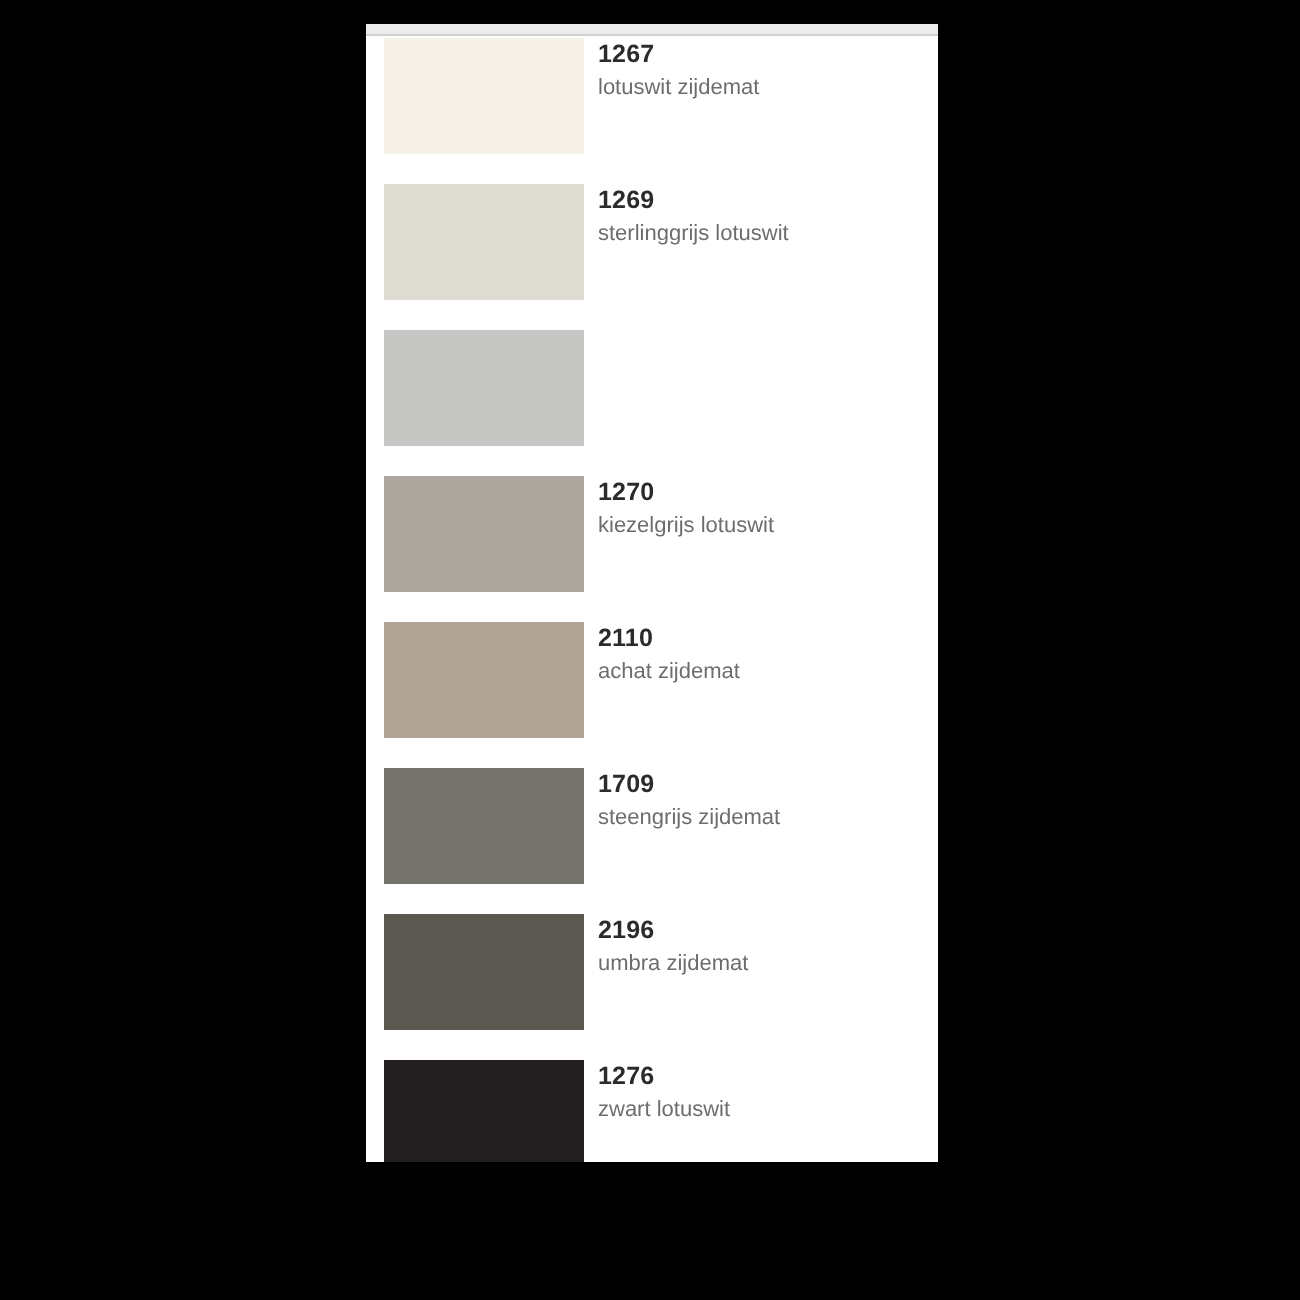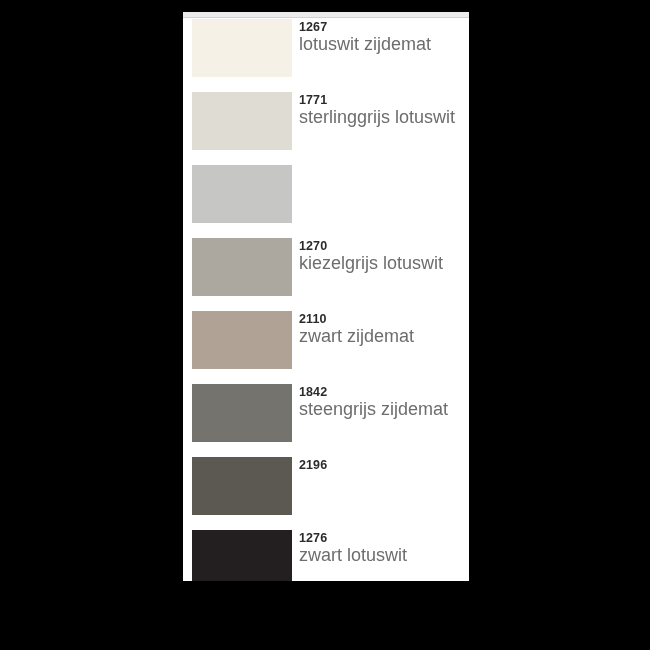--- a/index.html
+++ b/index.html
@@ -79,21 +79,21 @@
 
   .swatch-code {
     font-size: 12.5px;
     font-weight: bold;
     color: #2b2b2b;
     line-height: 15px;
     letter-spacing: 0.1px;
   }
 
   .swatch-name {
-    font-size: 18px;
+    font-size: 11px;
     font-weight: normal;
     color: #6d6d6d;
     line-height: 17px;
     margin-top: 1px;
     white-space: nowrap;
   }
 </style>
 </head>
 <body>
 
@@ -107,52 +107,53 @@
         <div class="swatch-row">
           <div class="swatch-chip" style="background: rgb(245, 241, 231);"></div>
           <div class="swatch-text">
             <div class="swatch-code">1267</div>
             <div class="swatch-name">lotuswit zijdemat</div>
           </div>
         </div>
         <div class="swatch-row">
           <div class="swatch-chip" style="background: rgb(222, 220, 211);"></div>
           <div class="swatch-text">
-            <div class="swatch-code">1771</div>
+            <div class="swatch-code">1269</div>
             <div class="swatch-name">sterlinggrijs lotuswit</div>
           </div>
         </div>
         <div class="swatch-row">
           <div class="swatch-chip" style="background: rgb(198, 199, 197);"></div>
         </div>
         <div class="swatch-row">
           <div class="swatch-chip" style="background: rgb(172, 167, 159);"></div>
           <div class="swatch-text">
             <div class="swatch-code">1270</div>
             <div class="swatch-name">kiezelgrijs lotuswit</div>
           </div>
         </div>
         <div class="swatch-row">
           <div class="swatch-chip" style="background: rgb(176, 162, 148);"></div>
           <div class="swatch-text">
             <div class="swatch-code">2110</div>
-            <div class="swatch-name">zwart zijdemat</div>
+            <div class="swatch-name">achat zijdemat</div>
           </div>
         </div>
         <div class="swatch-row">
           <div class="swatch-chip" style="background: rgb(116, 115, 109);"></div>
           <div class="swatch-text">
-            <div class="swatch-code">1842</div>
+            <div class="swatch-code">1709</div>
             <div class="swatch-name">steengrijs zijdemat</div>
           </div>
         </div>
         <div class="swatch-row">
           <div class="swatch-chip" style="background: rgb(92, 88, 82);"></div>
           <div class="swatch-text">
             <div class="swatch-code">2196</div>
+            <div class="swatch-name">umbra zijdemat</div>
           </div>
         </div>
         <div class="swatch-row">
           <div class="swatch-chip" style="background: rgb(35, 31, 32);"></div>
           <div class="swatch-text">
             <div class="swatch-code">1276</div>
             <div class="swatch-name">zwart lotuswit</div>
           </div>
         </div>
       </div>

